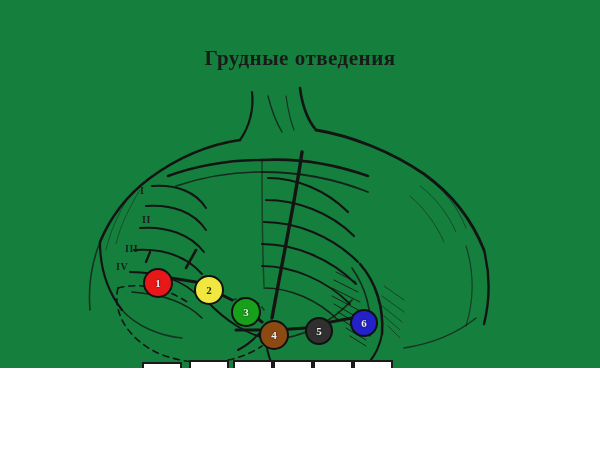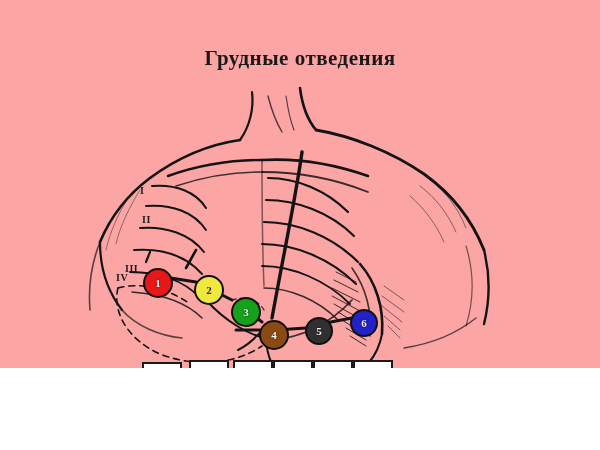--- a/index.html
+++ b/index.html
@@ -4,21 +4,21 @@
 <style>
   html, body {
     margin: 0;
     padding: 0;
     background: #ffffff;
   }
   #page {
     position: relative;
     width: 600px;
     height: 368px;
-    background: #fca5a5;
+    background: #15803d;
     overflow: hidden;
     font-family: "Liberation Serif", serif;
   }
   #title {
     position: absolute;
     left: 0;
     top: 46px;
     width: 600px;
     text-align: center;
     font-family: "Liberation Serif", serif;
@@ -167,22 +167,22 @@
 
       <g stroke-width="0.9" opacity="0.5">
         <path d="M128,198 C118,214 110,232 106,250"></path>
         <path d="M140,190 C130,206 120,226 116,244"></path>
       </g>
     </g>
   </svg>
 
   <div class="rib-numeral" style="left:140px; top:185px;">I</div>
   <div class="rib-numeral" style="left:142px; top:214px;">II</div>
-  <div class="rib-numeral" style="left:125px; top:243px;margin-top:20px;">III</div>
-  <div class="rib-numeral" style="left:116px; top:272px;">IV</div>
+  <div class="rib-numeral" style="left:125px; top:243px;">III</div>
+  <div class="rib-numeral" style="left:116px; top:261px;">IV</div>
 
   <div class="electrode dark-num" style="left:143px; top:268px; width:30px; height:30px; background:#E81818;">
       <span>1</span>
     </div>
   <div class="electrode light-num" style="left:194px; top:275px; width:30px; height:30px; background:#F0E840;">
       <span>2</span>
     </div>
   <div class="electrode dark-num" style="left:231px; top:297px; width:30px; height:30px; background:#17A01A;">
       <span>3</span>
     </div>

